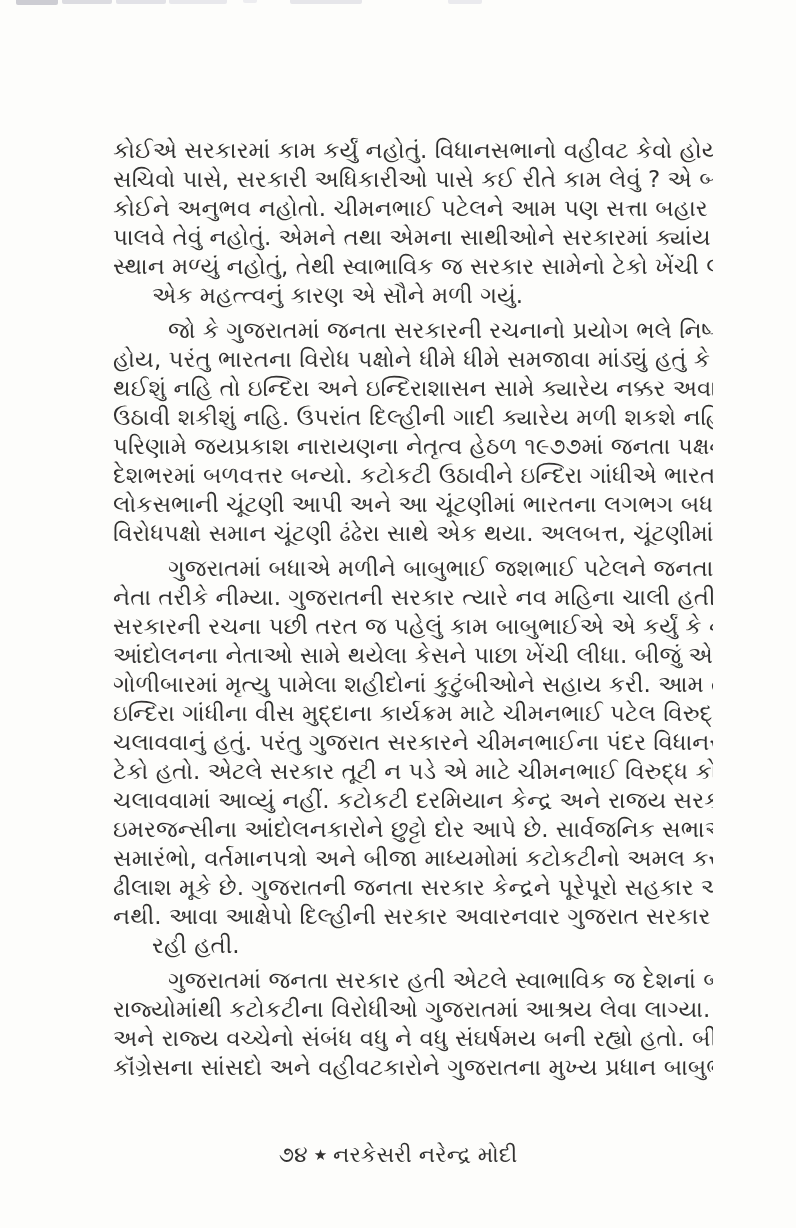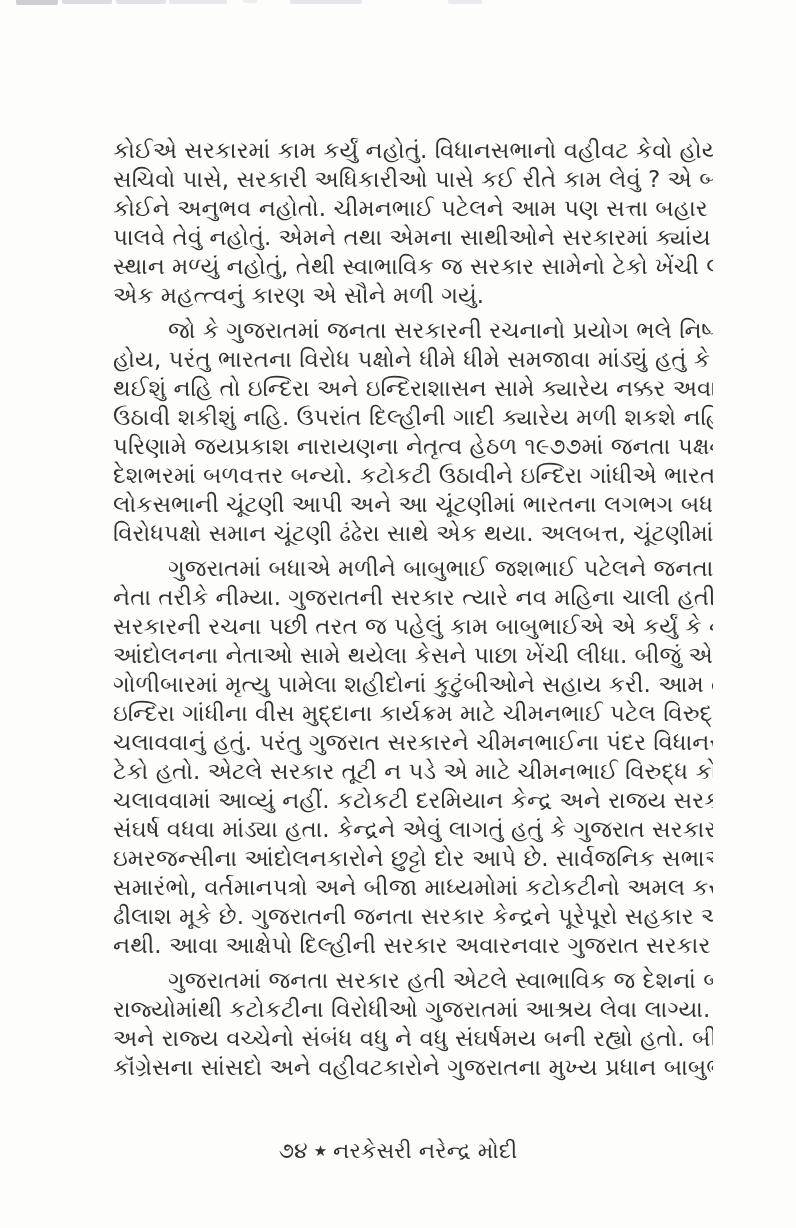--- a/index.html
+++ b/index.html
@@ -47,31 +47,31 @@
   .paragraph + .paragraph { margin-top: 6px; }
   .line {
     height: 29px;
     line-height: 29px;
     white-space: nowrap;
     text-align: justify;
     text-align-last: justify;
     overflow: hidden;
   }
   .line.indent { padding-left: 55px; }
-  .line.last   { text-align-last: left; }
+  .line.last   { text-align-last: left; margin-left: 39px; }
 
   .page-footer {
     position: absolute;
     left: 0;
     top: 1136px;
     width: 100%;
     text-align: center;
     color: #333231;
     font-size: 22px;
-    line-height: 30px;
+    line-height: 38px;
   }
   .page-footer .star {
     font-size: 15px;
     vertical-align: 2px;
     padding: 0 6px;
   }
 </style>
 </head>
 <body>
 
@@ -109,25 +109,25 @@
       <div class="paragraph">
         <div class="line indent">ગુજરાતમાં બધાએ મળીને બાબુભાઈ જશભાઈ પટેલને જનતા પક્ષના</div>
         <div class="line">નેતા તરીકે નીમ્યા. ગુજરાતની સરકાર ત્યારે નવ મહિના ચાલી હતી. પોતાની</div>
         <div class="line">સરકારની રચના પછી તરત જ પહેલું કામ બાબુભાઈએ એ કર્યું કે નવનિર્માણ</div>
         <div class="line">આંદોલનના નેતાઓ સામે થયેલા કેસને પાછા ખેંચી લીધા. બીજું એ કે પોલીસ</div>
         <div class="line">ગોળીબારમાં મૃત્યુ પામેલા શહીદોનાં કુટુંબીઓને સહાય કરી. આમ તો</div>
         <div class="line">ઇન્દિરા ગાંધીના વીસ મુદ્દાના કાર્યક્રમ માટે ચીમનભાઈ પટેલ વિરુદ્ધ પણ કામ</div>
         <div class="line">ચલાવવાનું હતું. પરંતુ ગુજરાત સરકારને ચીમનભાઈના પંદર વિધાનસભ્યોનો</div>
         <div class="line">ટેકો હતો. એટલે સરકાર તૂટી ન પડે એ માટે ચીમનભાઈ વિરુદ્ધ કોઈ કામ</div>
         <div class="line">ચલાવવામાં આવ્યું નહીં. કટોકટી દરમિયાન કેન્દ્ર અને રાજય સરકાર વચ્ચેના</div>
-        <div class="line">સંઘર્ષ વધવા માંડ્યા હતા. કેન્દ્રને એવું લાગતું હતું કે ગુજરાત સરકાર</div>
         <div class="line">ઇમરજન્સીના આંદોલનકારોને છુટ્ટો દોર આપે છે. સાર્વજનિક સભાઓ,</div>
         <div class="line">સમારંભો, વર્તમાનપત્રો અને બીજા માધ્યમોમાં કટોકટીનો અમલ કરવા માટે</div>
         <div class="line">ઢીલાશ મૂકે છે. ગુજરાતની જનતા સરકાર કેન્દ્રને પૂરેપૂરો સહકાર આપતી</div>
         <div class="line">નથી. આવા આક્ષેપો દિલ્હીની સરકાર અવારનવાર ગુજરાત સરકાર પર કરી</div>
+        <div class="line last">રહી હતી.</div>
       </div>
       <div class="paragraph">
         <div class="line indent">ગુજરાતમાં જનતા સરકાર હતી એટલે સ્વાભાવિક જ દેશનાં બીજા</div>
         <div class="line">રાજ્યોમાંથી કટોકટીના વિરોધીઓ ગુજરાતમાં આશ્રય લેવા લાગ્યા. કેન્દ્ર</div>
         <div class="line">અને રાજ્ય વચ્ચેનો સંબંધ વધુ ને વધુ સંઘર્ષમય બની રહ્યો હતો. બીજું કેન્દ્રના</div>
         <div class="line">કૉંગ્રેસના સાંસદો અને વહીવટકારોને ગુજરાતના મુખ્ય પ્રધાન બાબુભાઈ</div>
       </div>
     </main>
 
   <footer class="page-footer">

